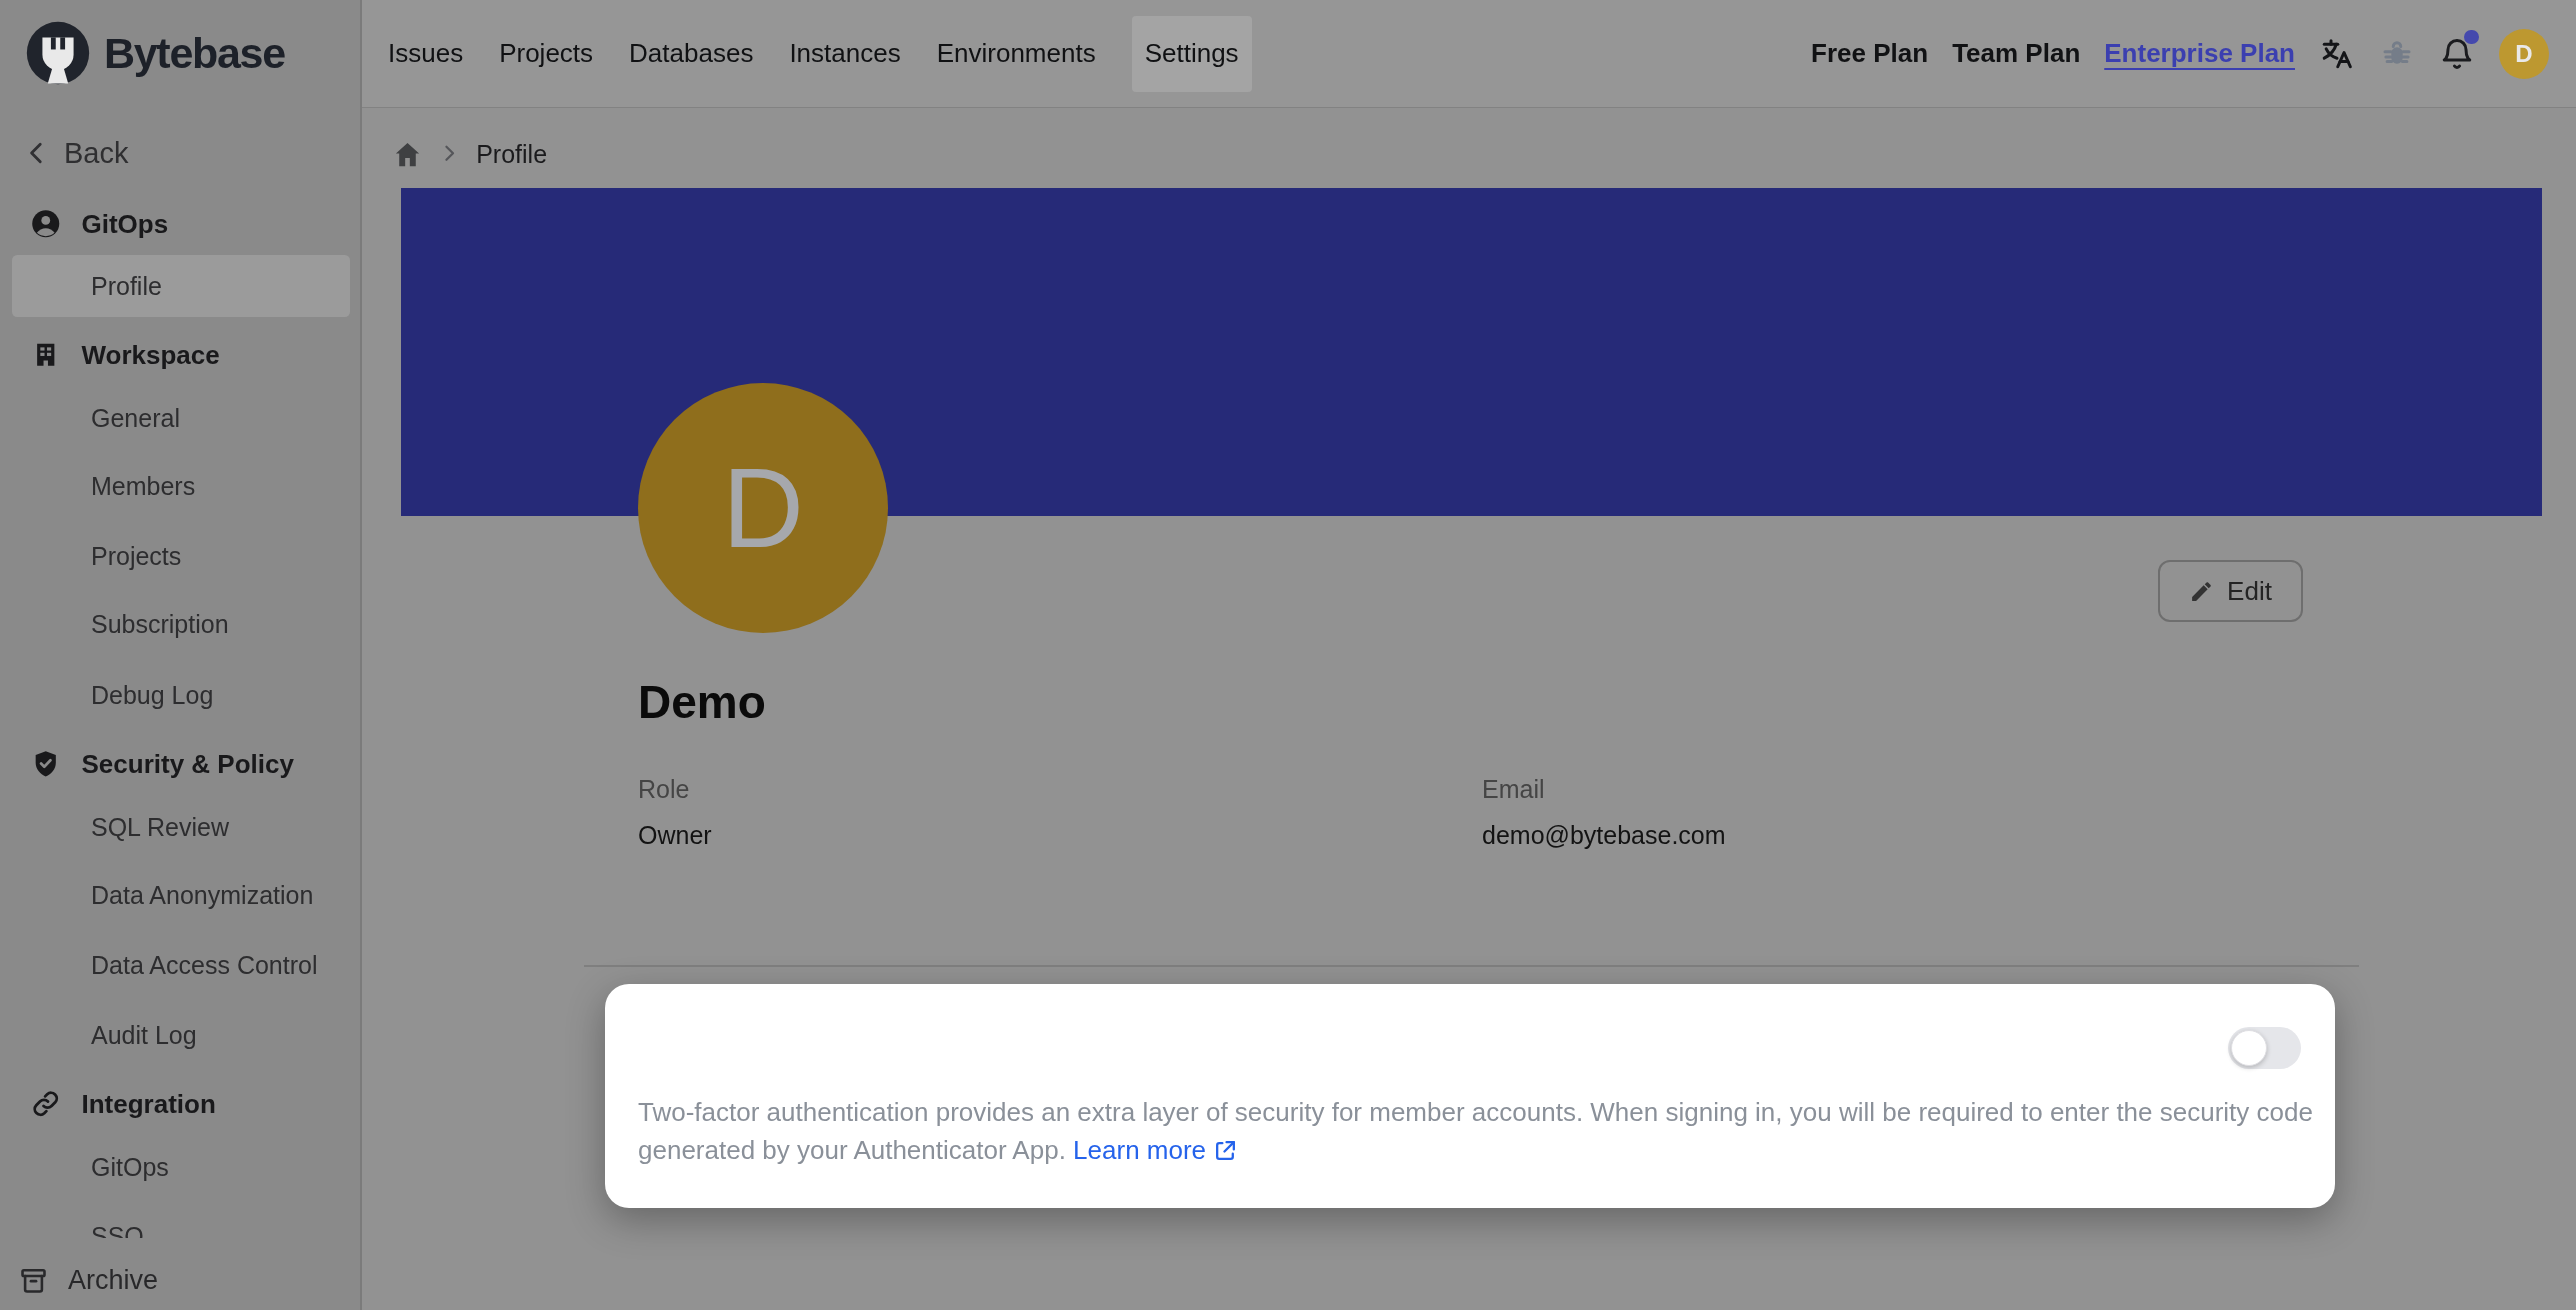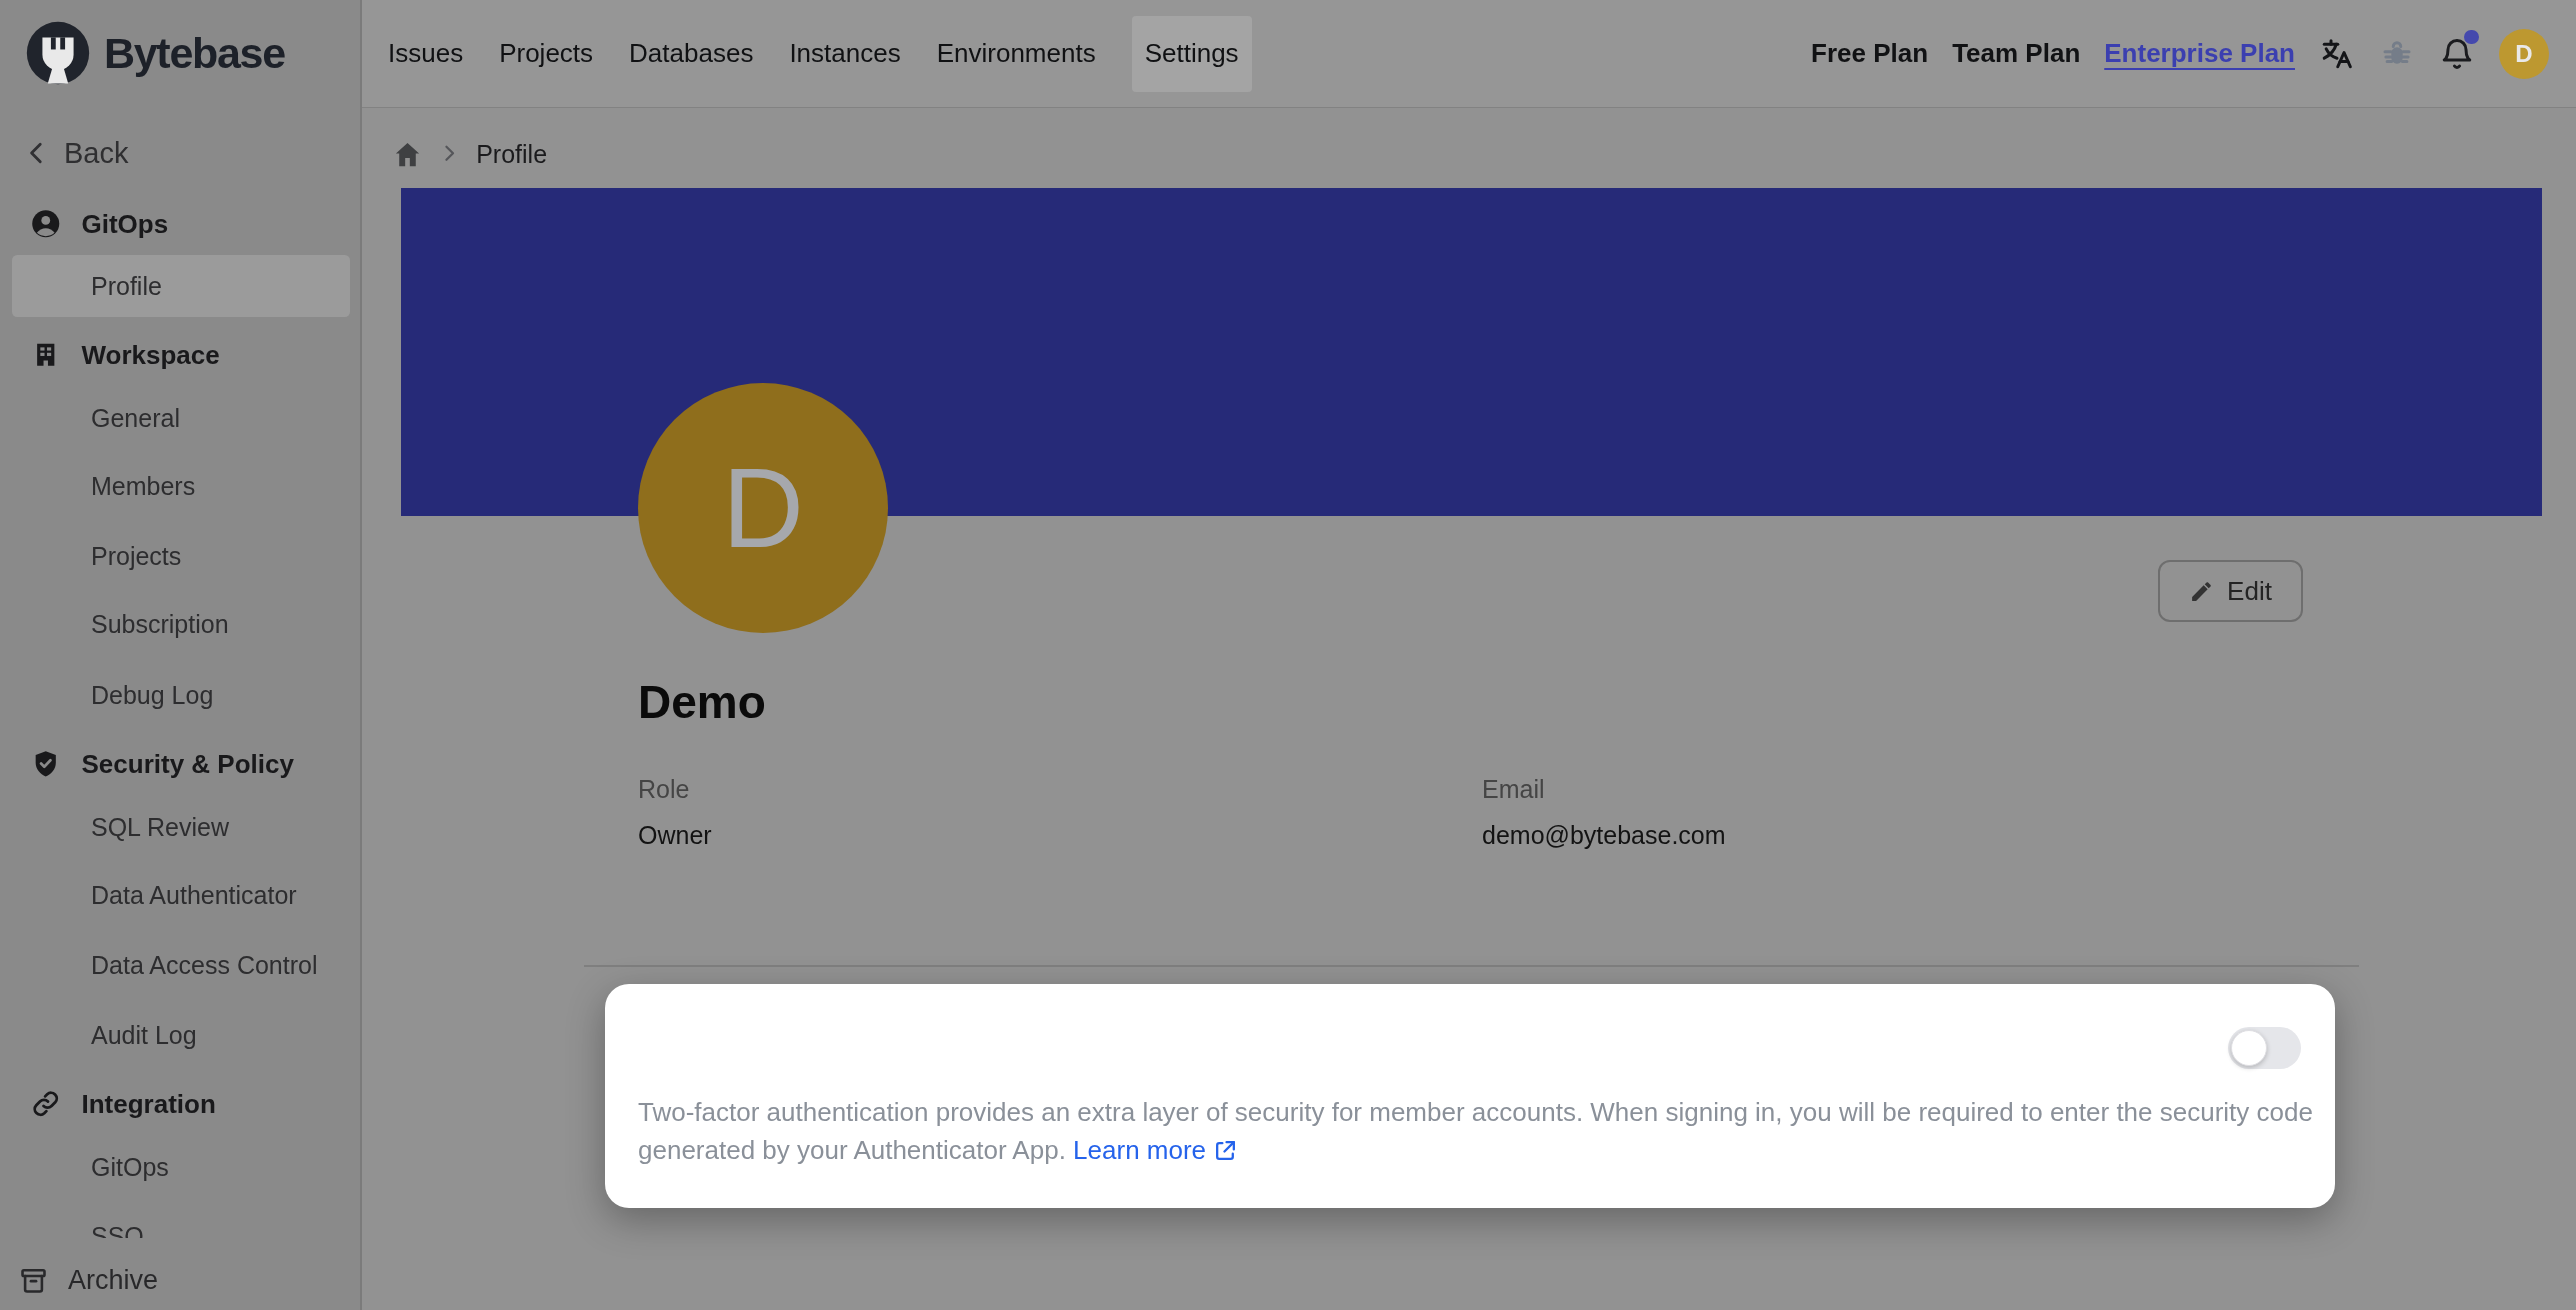--- a/index.html
+++ b/index.html
@@ -150,21 +150,21 @@
     <div class="rail-item" style="top:676px">Debug Log</div>
 
     <div class="rail-header" style="top:745px">
       <svg viewBox="0 0 24 24">
         <path d="M12 1.8l8.2 3v6.4c0 5.1-3.6 9.2-8.2 11.2C7.4 20.4 3.8 16.3 3.8 11.2V4.8z" fill="#19191b"></path>
         <path d="M8.2 11.8l2.6 2.6 5-5.2" stroke="#8a8a8a" stroke-width="2.2" fill="none" stroke-linecap="round" stroke-linejoin="round"></path>
       </svg>
       <span class="hd">Security &amp; Policy</span>
     </div>
     <div class="rail-item" style="top:808px">SQL Review</div>
-    <div class="rail-item" style="top:876px">Data Authenticator</div>
+    <div class="rail-item" style="top:876px">Data Anonymization</div>
     <div class="rail-item" style="top:946px">Data Access Control</div>
     <div class="rail-item" style="top:1016px">Audit Log</div>
 
     <div class="rail-header" style="top:1085px">
       <svg viewBox="0 0 24 24" fill="none" stroke="#19191b" stroke-width="2.3" stroke-linecap="round">
         <path d="M10.2 13.8a4.6 4.6 0 0 0 6.5 0l3-3a4.6 4.6 0 0 0-6.5-6.5l-1.7 1.7"></path>
         <path d="M13.8 10.2a4.6 4.6 0 0 0-6.5 0l-3 3a4.6 4.6 0 0 0 6.5 6.5l1.7-1.7"></path>
       </svg>
       <span class="hd">Integration</span>
     </div>

